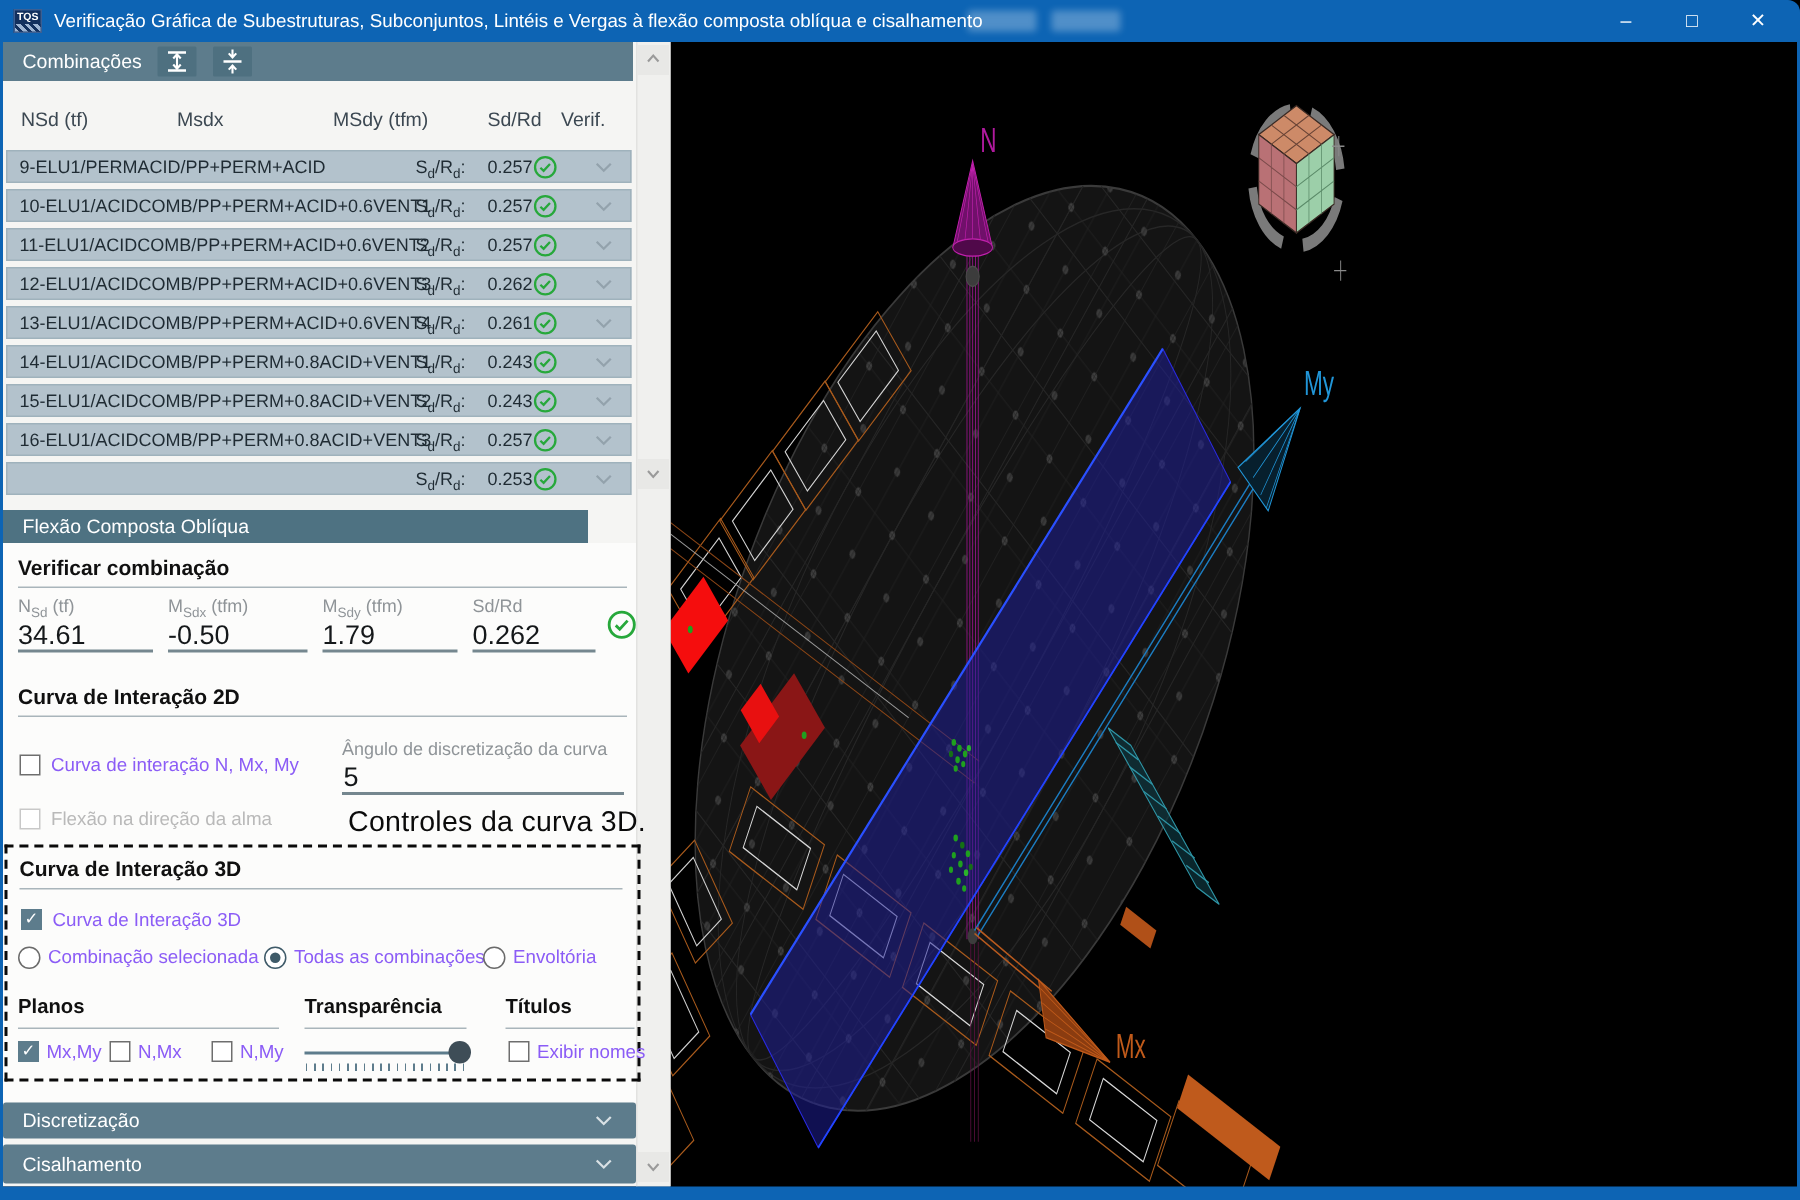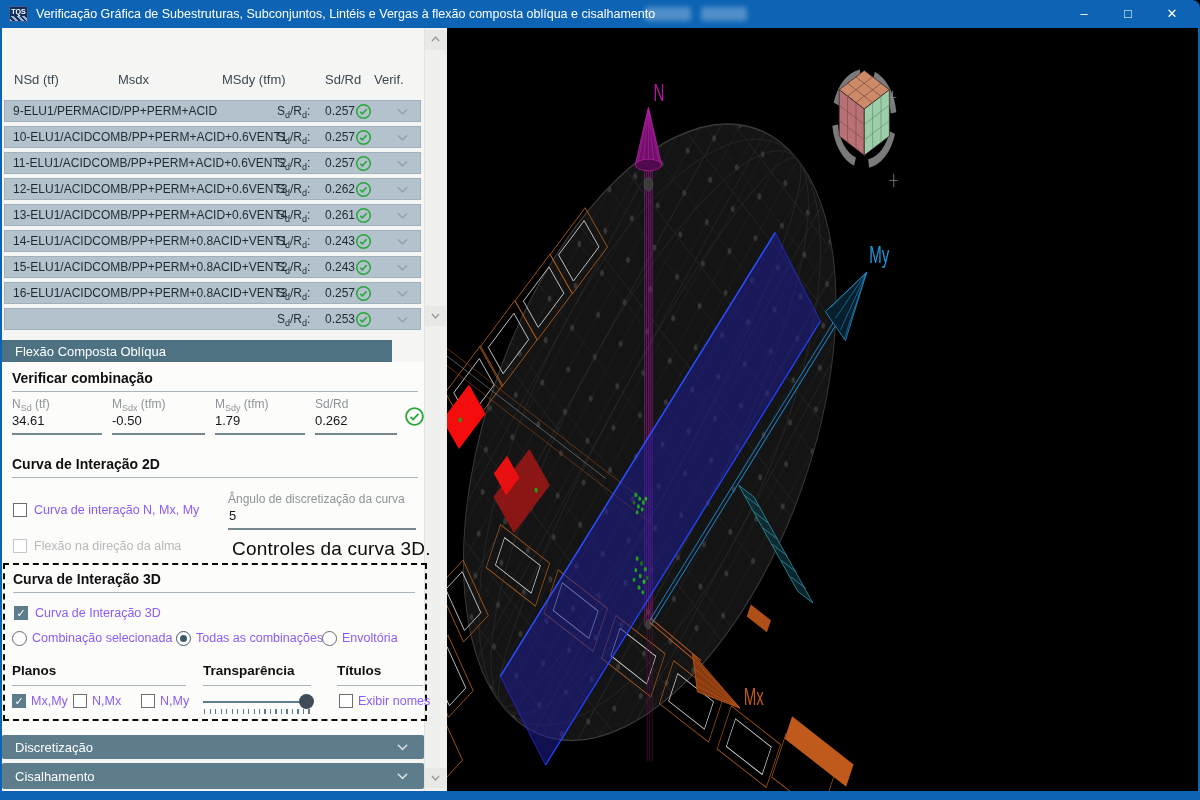--- a/index.html
+++ b/index.html
@@ -35,21 +35,21 @@
   .scrolltrack { left:424px; top:28px; width:23px; height:763px; background:#f0f0ee; border-left:1px solid #e2e2e0; }
   .scrollbtn { position:absolute; left:425px; width:21px; height:20px; background:#e8e8e6; }
   .scrollbtn svg { display:block; margin:4px auto; }
 
   .content { left:2px; top:362px; width:422px; height:373px; background:#fcfcfb; }
 
   .sectitle { font-size:13.5px; font-weight:bold; color:#101010; white-space:nowrap; }
   .hr { height:1px; background:#a9b5bb; }
   .flabel { font-size:12px; color:#8f9498; white-space:nowrap; }
   .flabel sub { font-size:9px;margin-top:17px; }
-  .fvalue { font-size:13px; color:#15181a;text-align:center; }
+  .fvalue { font-size:18px; color:#15181a;text-align:center; }
   .funder { height:2px; background:#75878f; }
 
   .cb { width:14px; height:14px; border:1.5px solid #6e6e6e; background:#fff; }
   .cb.checked { background:#5d7c8c; border-color:#5d7c8c; color:#fff; font-size:11px; line-height:12px; text-align:center; }
   .cb.disabled { border-color:#c8c8c8; }
   .cblabel { font-size:12.5px; color:#8b5cf6; white-space:nowrap; }
   .cblabel.disabled { color:#b9b9b9; }
 
   .radio { width:15px; height:15px; border:1.5px solid #6a6a6a; border-radius:50%; background:#fff; }
   .radio.sel { border-color:#3e5a68; }
@@ -231,20 +231,35 @@
       </g>
       <g stroke="#8a8a8a" stroke-width="1" fill="none">
         <path d="M1150,100 L1163,100 M1157,93 L1157,107"></path>
         <path d="M1152,186 L1165,186 M1159,179 L1159,193"></path>
       </g>
     </g>
   </svg>
 
   <div class="abs panelbase"></div>
 
+  <div class="abs hbar" style="left:2px;top:28px;width:420px;height:26px;">
+    <span class="t">Combinações</span>
+    <span class="iconbtn" style="left:103px;">
+      <svg width="26" height="20" viewBox="0 0 26 20">
+          <path d="M7 4h12M7 16h12" stroke="#fff" stroke-width="1.6"></path>
+          <path d="M13 5.5v9M10.5 8l2.5-2.8L15.5 8M10.5 12l2.5 2.8L15.5 12" stroke="#fff" stroke-width="1.4" fill="none"></path>
+        </svg>
+    </span>
+    <span class="iconbtn" style="left:140px;">
+      <svg width="26" height="20" viewBox="0 0 26 20">
+          <path d="M7 10h12" stroke="#fff" stroke-width="1.6"></path>
+          <path d="M13 2v5M10.5 4.6L13 7.3 15.5 4.6M13 18v-5M10.5 15.4L13 12.7 15.5 15.4" stroke="#fff" stroke-width="1.4" fill="none"></path>
+        </svg>
+    </span>
+  </div>
 
   <div class="abs colhead" style="left:14px;top:72px;">NSd (tf)</div>
   <div class="abs colhead" style="left:118px;top:72px;">Msdx</div>
   <div class="abs colhead" style="left:222px;top:72px;">MSdy (tfm)</div>
   <div class="abs colhead" style="left:325px;top:72px;">Sd/Rd</div>
   <div class="abs colhead" style="left:374px;top:72px;">Verif.</div>
 
   <div class="trow" style="top:100px">
     <span class="rname">9-ELU1/PERMACID/PP+PERM+ACID</span>
     <span class="rcap"><span>S</span><sub>d</sub><span>/R</span><sub>d</sub><span>:</span></span>

